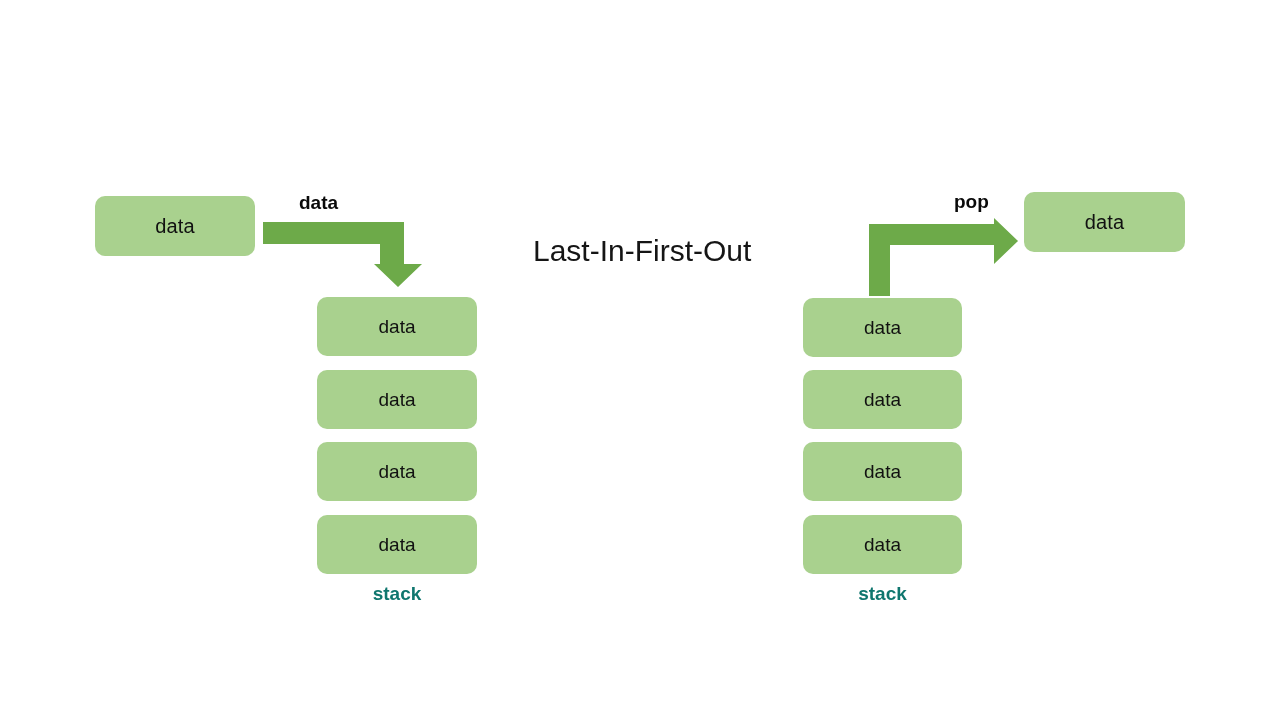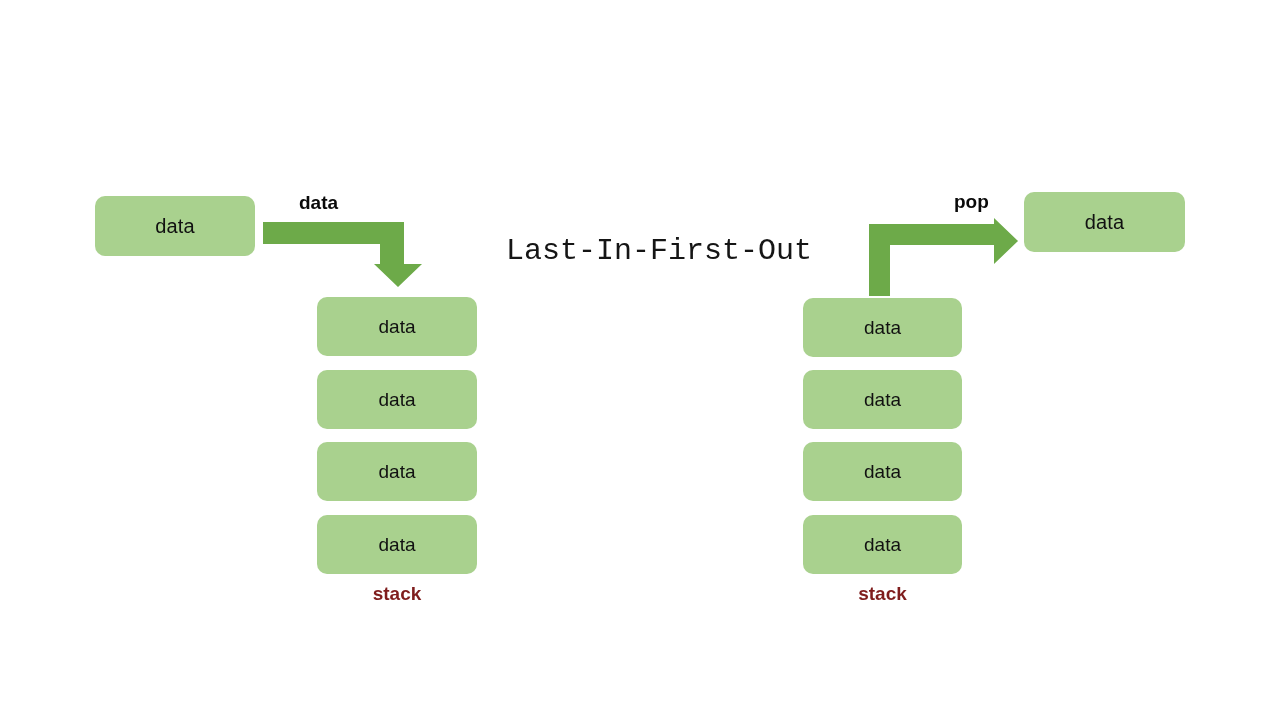--- a/index.html
+++ b/index.html
@@ -45,21 +45,21 @@
     font-weight: bold;
     font-size: 19px;
     color: #0a0a0a;
     font-family: "Liberation Sans", sans-serif;
     white-space: nowrap;
   }
   .stack-label {
     position: absolute;
     font-weight: bold;
     font-size: 19px;
-    color: #7f1d1d;
+    color: #0f766e;
     font-family: "Liberation Sans", sans-serif;
     white-space: nowrap;
     text-align: center;
   }
   .title {
     position: absolute;
     font-size: 30px;
     color: #151515;
     font-family: "Liberation Sans", sans-serif;
     white-space: nowrap;
@@ -92,21 +92,21 @@
   </div>
   <div class="stack-box" style="left:317px; top:442px; width:160px; height:59px;">
     <span>data</span>
   </div>
   <div class="stack-box" style="left:317px; top:515px; width:160px; height:59px;">
     <span>data</span>
   </div>
 
   <div class="stack-label" style="left:317px; top:583px; width:160px;">stack</div>
 
-  <div class="title" style="left:506px; top:234px;font-family:Liberation Mono, monospace;">Last-In-First-Out</div>
+  <div class="title" style="left:533px; top:234px;">Last-In-First-Out</div>
 
   <div class="op-label" style="left:954px; top:191px;">pop</div>
 
   <svg class="arrow-svg" style="left:866px; top:218px;" width="160" height="82" viewBox="0 0 160 82">
     <path d="M 3 78 L 3 6 L 128 6 L 128 0 L 152 23 L 128 46 L 128 27 L 24 27 L 24 78 Z" fill="#6DAA49"></path>
   </svg>
 
   <div class="data-box" style="left:1024px; top:192px; width:161px; height:60px;">
     <span>data</span>
   </div>

